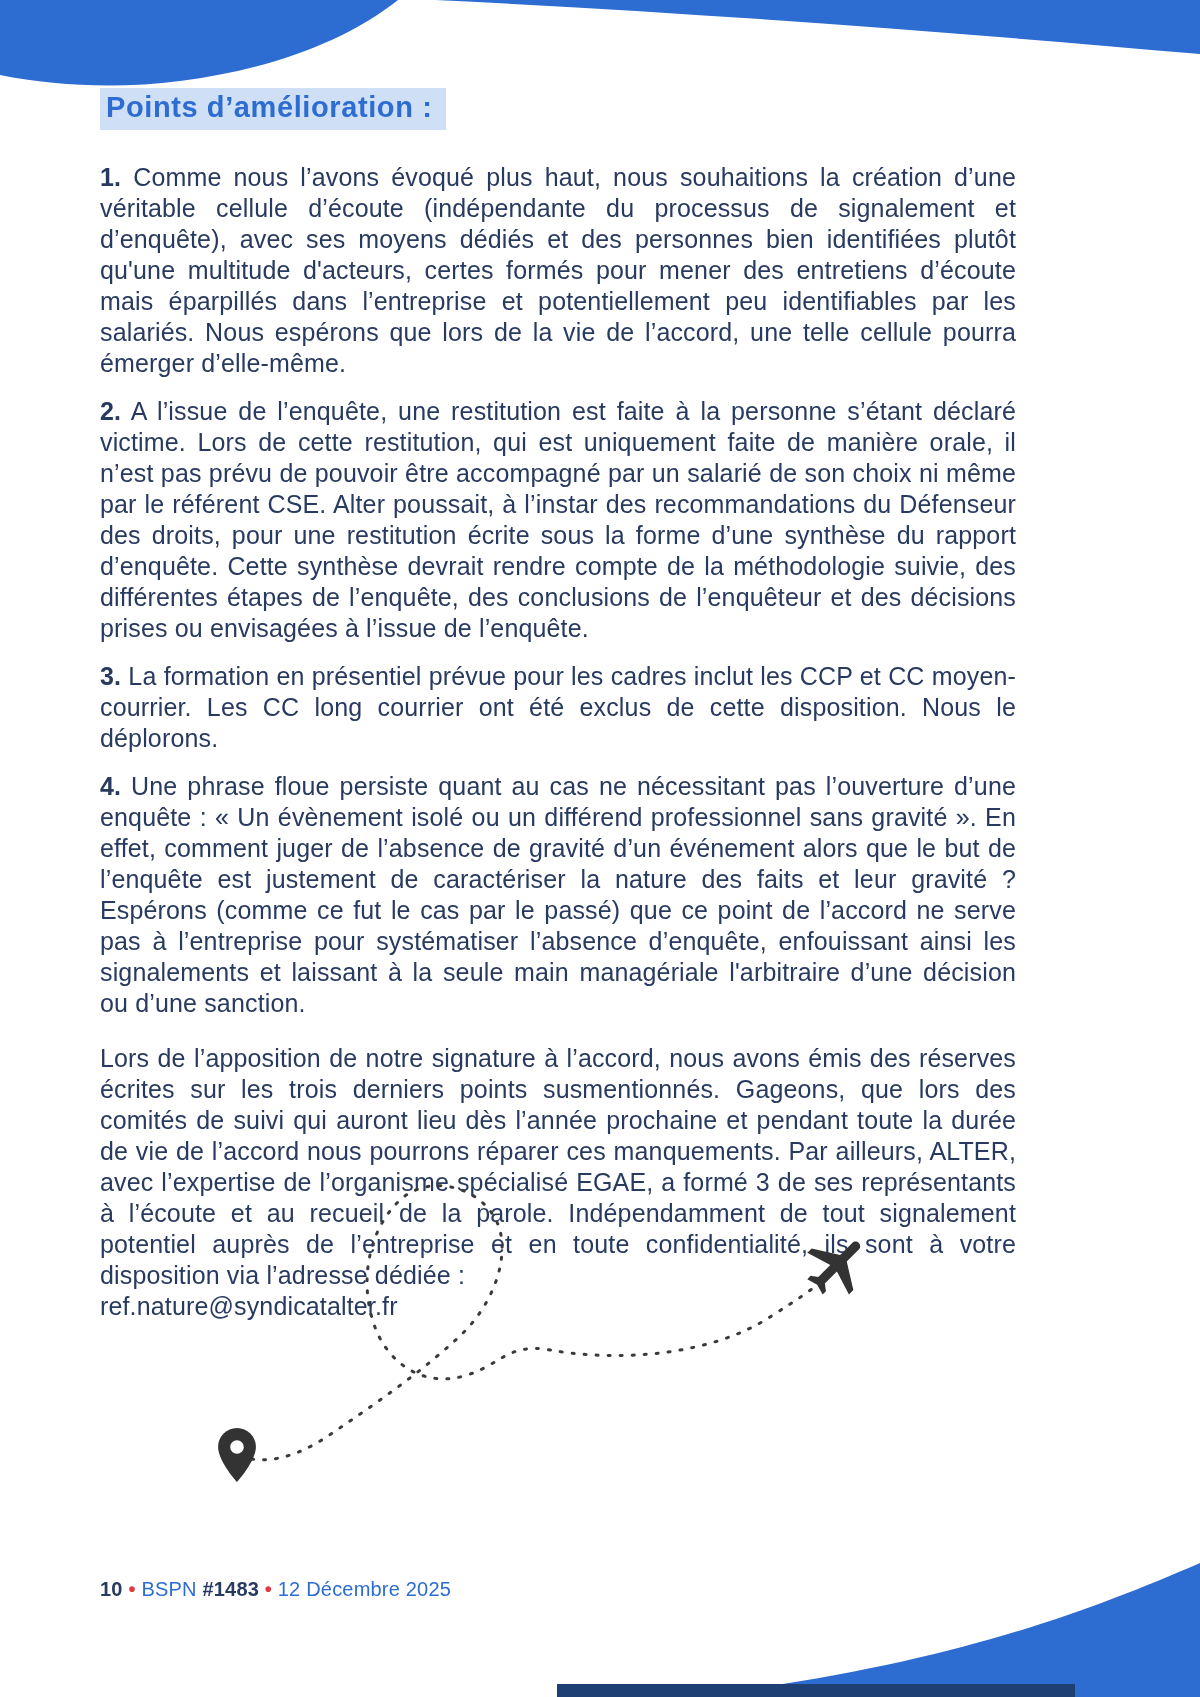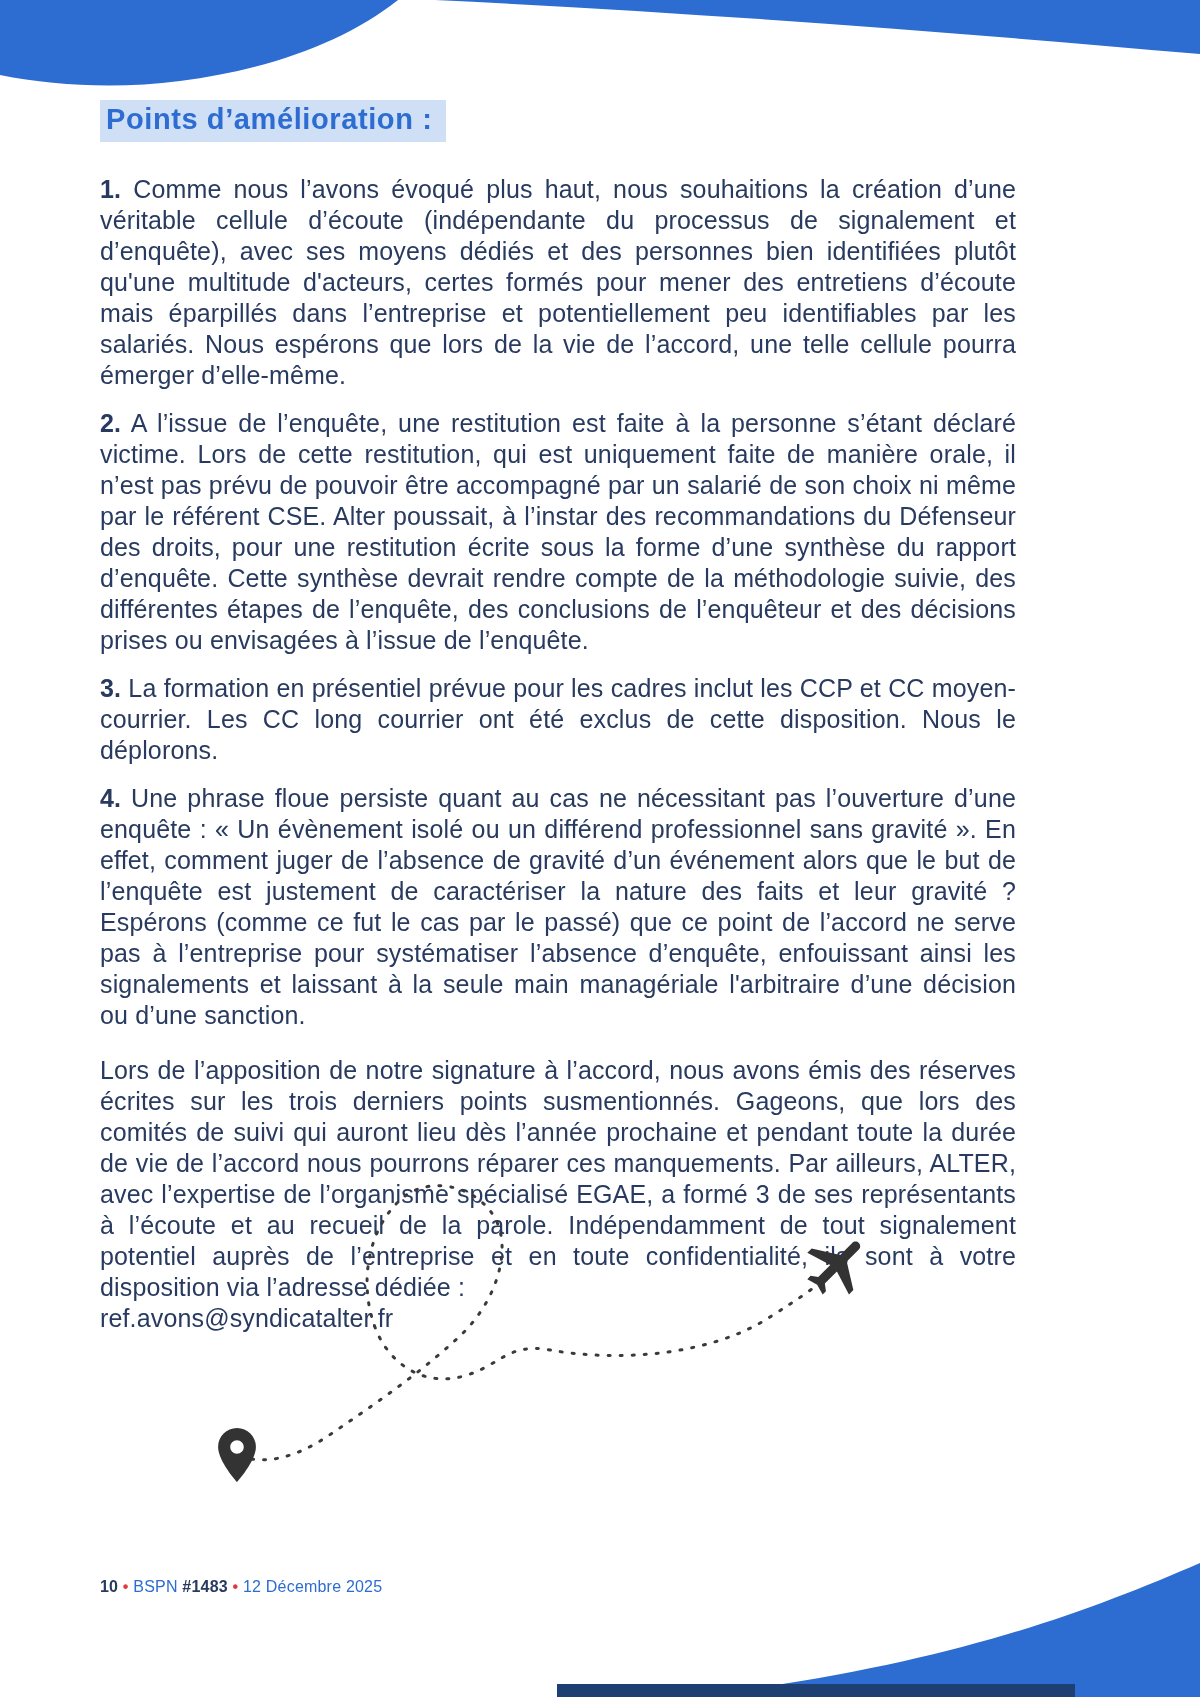--- a/index.html
+++ b/index.html
@@ -19,21 +19,21 @@
   .band-tr   { top: 0; right: 0; width: 770px; height: 70px; }
   .swoosh-br { bottom: 0; right: 0; width: 520px; height: 140px; }
   .navy-strip {
     position: absolute; bottom: 0; left: 557px;
     width: 518px; height: 13px; background: #1e3f72;
   }
 
   
   .content {
     position: absolute;
-    left: 100px; top: 100px;
+    left: 100px; top: 88px;
     width: 916px;
   }
   .heading-row { margin: 0 0 32px 0; }
   .heading {
     display: inline-block;
     background: #cfe0f6;
     color: #2d6cd1;
     font-weight: bold;
     font-size: 29px;
     letter-spacing: 0.6px;
@@ -53,21 +53,21 @@
     font-weight: 400;
   }
 
   
   .flight { position: absolute; left: 170px; top: 1160px; width: 710px; height: 340px; }
 
   
   .footer {
     position: absolute;
     left: 100px; top: 1578px;
-    font-size: 16px;
+    font-size: 20px;
     letter-spacing: 0.2px;
     white-space: nowrap;
   }
   .f-num   { color: #283a5f; font-weight: 700; }
   .f-dot   { color: #e0393f; font-weight: 700; }
   .f-bspn  { color: #2d6cd1; font-weight: 500; }
   .f-issue { color: #283a5f; font-weight: 700; }
   .f-date  { color: #2d6cd1; font-weight: 500; }
 </style>
 </head>
@@ -104,21 +104,21 @@
       <span>La formation en présentiel prévue pour les cadres inclut les CCP et CC moyen-courrier. Les CC long courrier ont été exclus de cette disposition. Nous le déplorons.</span>
     </p>
 
     <p class="para">
       <strong>4.</strong>
       <span>Une phrase floue persiste quant au cas ne nécessitant pas l’ouverture d’une enquête : « Un évènement isolé ou un différend professionnel sans gravité ». En effet, comment juger de l’absence de gravité d’un événement alors que le but de l’enquête est justement de caractériser la nature des faits et leur gravité ? Espérons (comme ce fut le cas par le passé) que ce point de l’accord ne serve pas à l’entreprise pour systématiser l’absence d’enquête, enfouissant ainsi les signalements et laissant à la seule main managériale l'arbitraire d’une décision ou d’une sanction.</span>
     </p>
 
     <p class="para closing">
       <span>Lors de l’apposition de notre signature à l’accord, nous avons émis des réserves écrites sur les trois derniers points susmentionnés. Gageons, que lors des comités de suivi qui auront lieu dès l’année prochaine et pendant toute la durée de vie de l’accord nous pourrons réparer ces manquements. Par ailleurs, ALTER, avec l’expertise de l’organisme spécialisé EGAE, a formé 3 de ses représentants à l’écoute et au recueil de la parole. Indépendamment de tout signalement potentiel auprès de l’entreprise et en toute confidentialité, ils sont à votre disposition via l’adresse dédiée :</span><br>
-      <span>ref.avons@syndicatalter.fr</span>
+      <span>ref.nature@syndicatalter.fr</span>
     </p>
 
   </div>
 
   <svg class="flight" viewBox="0 0 710 340" aria-hidden="true">
     <path d="M70,296
              C95,305 125,298 158,276
              C205,244 252,212 292,174
              C325,142 342,92 326,60
              C308,25 258,14 230,40

